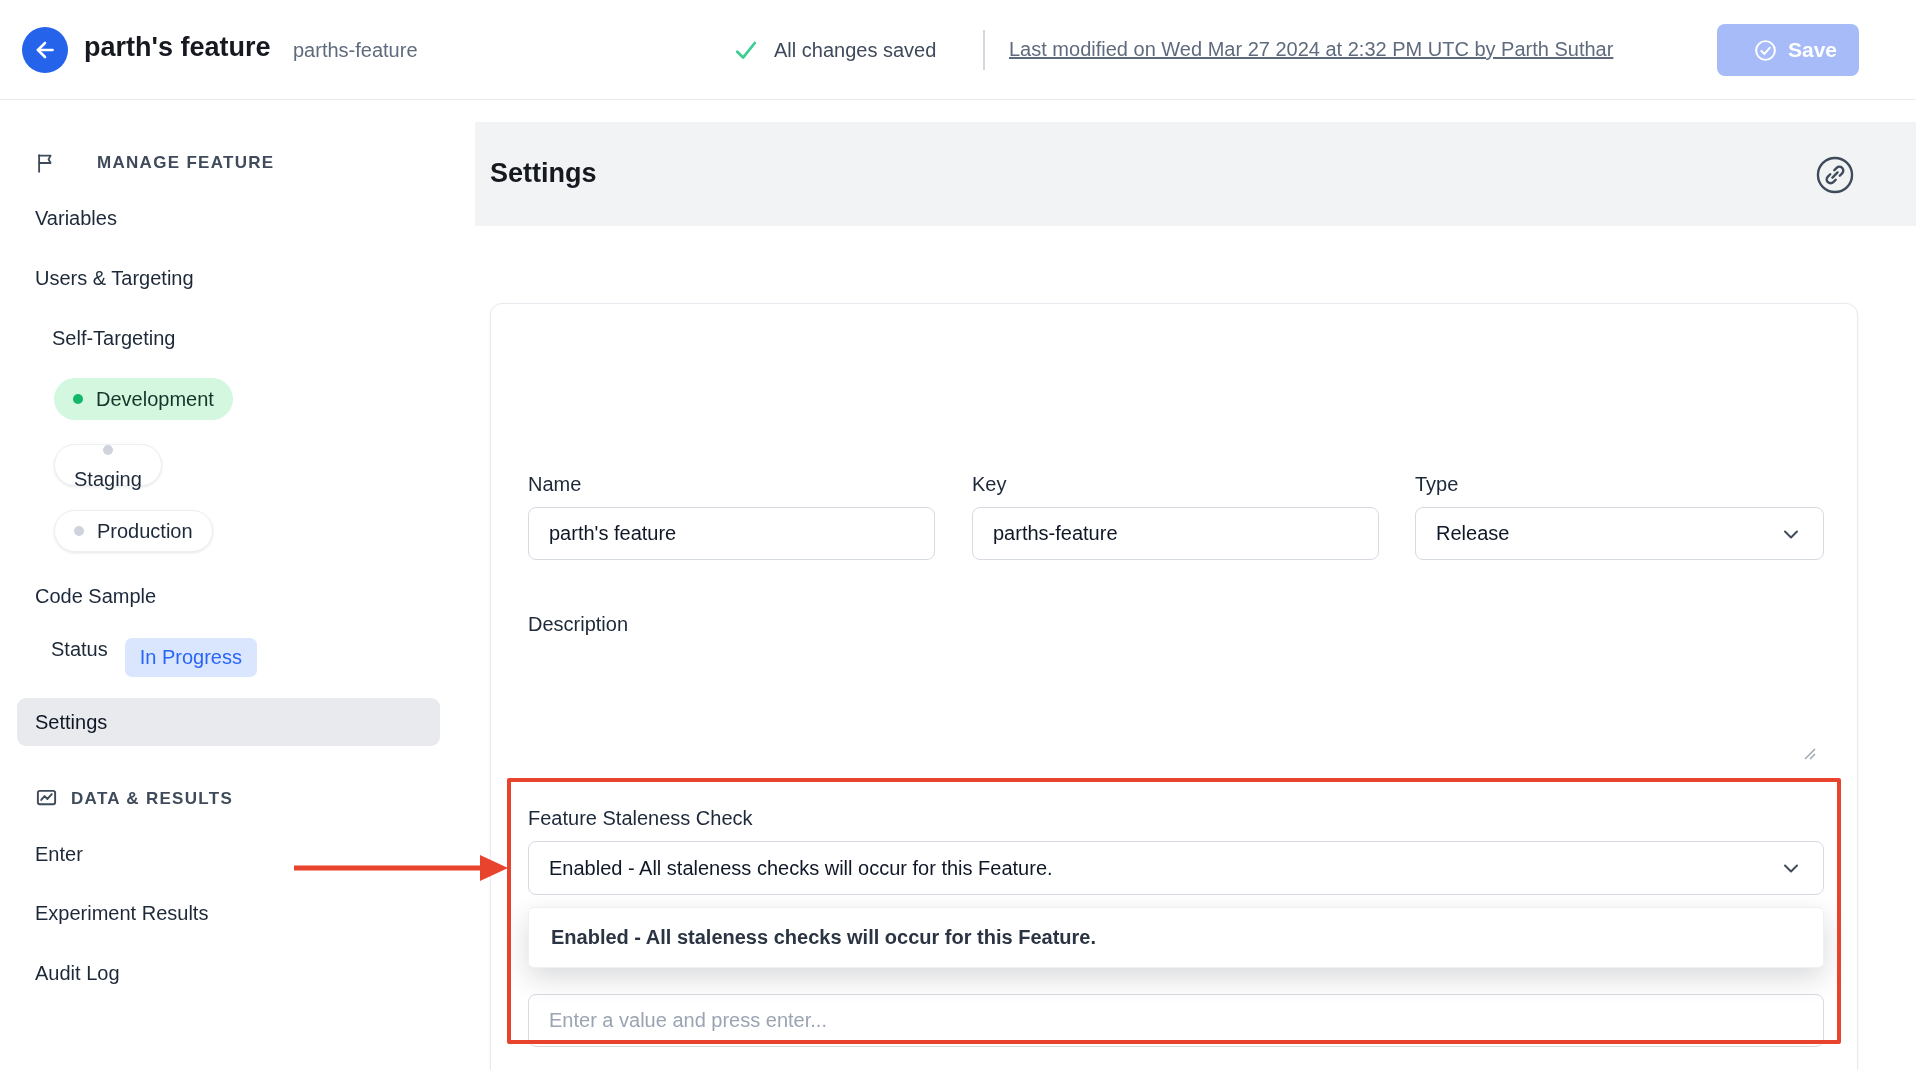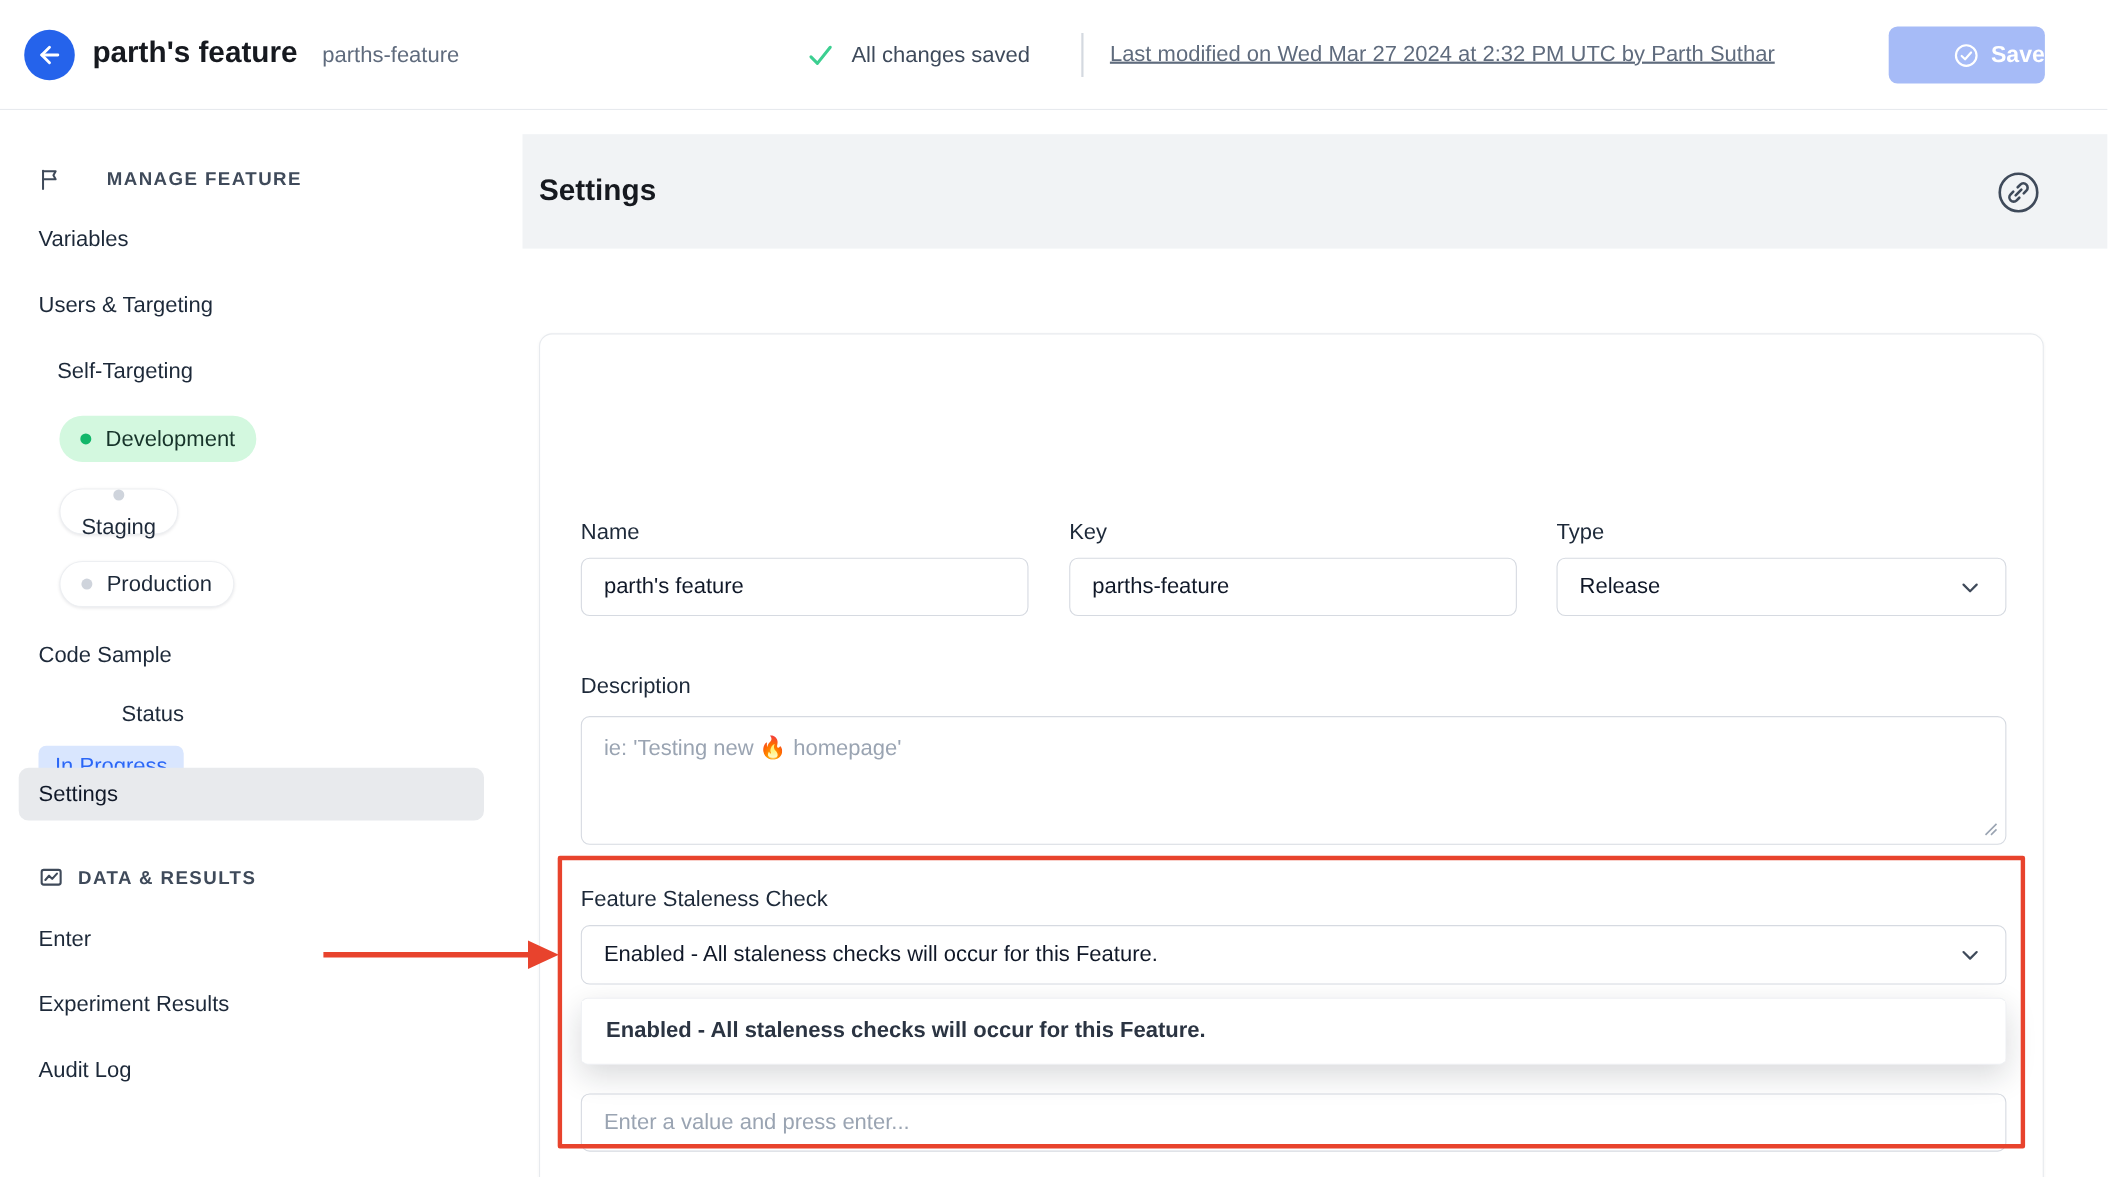--- a/index.html
+++ b/index.html
@@ -11,33 +11,33 @@
 
   
   .header { position:absolute; top:0; left:0; width:1916px; height:100px; background:#fff; border-bottom:1px solid #e7eaee; z-index:20; }
   .back-btn { position:absolute; left:22px; top:27px; width:46px; height:46px; border-radius:50%; background:#2563eb; display:flex; align-items:center; justify-content:center; cursor:pointer; }
   .header-title { position:absolute; left:84px; top:32px; font-size:27px; font-weight:700; color:#16191f; }
   .header-key { position:absolute; left:293px; top:39px; font-size:20px; color:#5f6b7d; }
   .saved-group { position:absolute; left:732px; top:36px; display:flex; align-items:center; gap:14px; }
   .saved-text { font-size:20px; color:#3e4a5b; }
   .header-divider { position:absolute; left:983px; top:30px; width:2px; height:40px; background:#d4d9e0; }
   .last-modified { position:absolute; left:1009px; top:38px; font-size:20px; color:#5f6b7d; text-decoration:underline; cursor:pointer; white-space:nowrap; }
-  .save-btn { position:absolute; left:1717px; top:24px; width:142px; height:52px; background:#a6bbf7; border:none; border-radius:8px; color:#fff; font-size:21px; font-weight:600; display:flex; align-items:center; justify-content:flex-end; gap:10px; cursor:pointer; font-family:inherit; }
+  .save-btn { position:absolute; left:1717px; top:24px; width:142px; height:52px; background:#a6bbf7; border:none; border-radius:8px; color:#fff; font-size:21px; font-weight:600; display:flex; align-items:center; justify-content:flex-start; gap:10px; cursor:pointer; font-family:inherit;padding-left:36px; }
 
   
   .sidebar { position:absolute; top:100px; left:0; width:475px; height:970px; background:#fff; }
   .side-section { position:absolute; left:35px; display:flex; align-items:center; gap:13px; font-size:17px; font-weight:700; letter-spacing:1.3px; color:#3f4a5a; }
   .side-row { position:absolute; left:35px; font-size:20px; color:#1d2939; cursor:pointer; line-height:26px; }
   .env-pill { position:absolute; left:54px; display:flex; align-items:center; gap:13px; height:42px; padding:0 19px; border-radius:21px; font-size:20px; cursor:pointer; }
   .env-active { background:#d3f8df; color:#17342a; }
   .env-active .dot { background:#12b76a; }
   .env-inactive { background:#fff; border:1px solid #edeff2; box-shadow:0 1px 3px rgba(16,24,40,0.10); color:#1d2939; }
   .env-inactive .dot { background:#cfd4dc; }
   .dot { width:10px; height:10px; border-radius:50%; flex:0 0 auto; }
-  .status-row { position:absolute; left:35px; top:538px; display:flex; align-items:flex-end; gap:17px; cursor:pointer;flex-direction:column; }
+  .status-row { position:absolute; left:51px; top:538px; display:flex; align-items:flex-start; gap:17px; cursor:pointer; }
   .status-text { font-size:20px; color:#1d2939; }
   .badge { background:#d9e6fe; color:#2a66f6; font-size:20px; padding:8px 15px; border-radius:7px; }
   .settings-row { position:absolute; left:17px; top:598px; width:423px; height:48px; background:#e8eaed; border-radius:9px; display:flex; align-items:center; padding-left:18px; font-size:20px; color:#101828; cursor:pointer; }
 
   
   .settings-bar { position:absolute; left:475px; top:122px; width:1441px; height:104px; background:#f1f3f5; z-index:1; }
   .settings-title { position:absolute; left:490px; top:158px; font-size:27px; font-weight:700; color:#16191f; z-index:2; }
   .link-btn { position:absolute; left:1812px; top:152px; width:46px; height:46px; cursor:pointer; z-index:2; display:flex; align-items:center; justify-content:center; }
 
   .card { position:absolute; left:490px; top:303px; width:1368px; height:800px; background:#fff; border:1px solid #e7eaee; border-radius:12px; box-shadow:0 1px 3px rgba(16,24,40,0.05); z-index:2; }
@@ -182,21 +182,20 @@
   <div class="select-box" style="left:924px; top:203px; width:409px;">
     <span>Release</span>
     <span style="display:flex;">
       <svg width="24" height="24" viewBox="0 0 24 24" fill="none" stroke="#3f4a5a" stroke-width="2" stroke-linecap="round" stroke-linejoin="round">
           <polyline points="6 9.5 12 15.5 18 9.5"></polyline>
         </svg>
     </span>
   </div>
 
   <div class="field-label" style="left:37px; top:309px;">Description</div>
-  <textarea class="desc-area" placeholder="ie: 'Testing new 🔥 homepage'" style=""></textarea>
   <span class="resize-grip">
     <svg width="15" height="15" viewBox="0 0 15 15" fill="none" stroke="#9aa4b2" stroke-width="1.4">
         <line x1="3" y1="13" x2="13" y2="3"></line>
         <line x1="8" y1="13" x2="13" y2="8"></line>
       </svg>
   </span>
 
   <div class="field-label" style="left:37px; top:503px;">Feature Staleness Check</div>
 
   <div class="select-box staleness-select">

